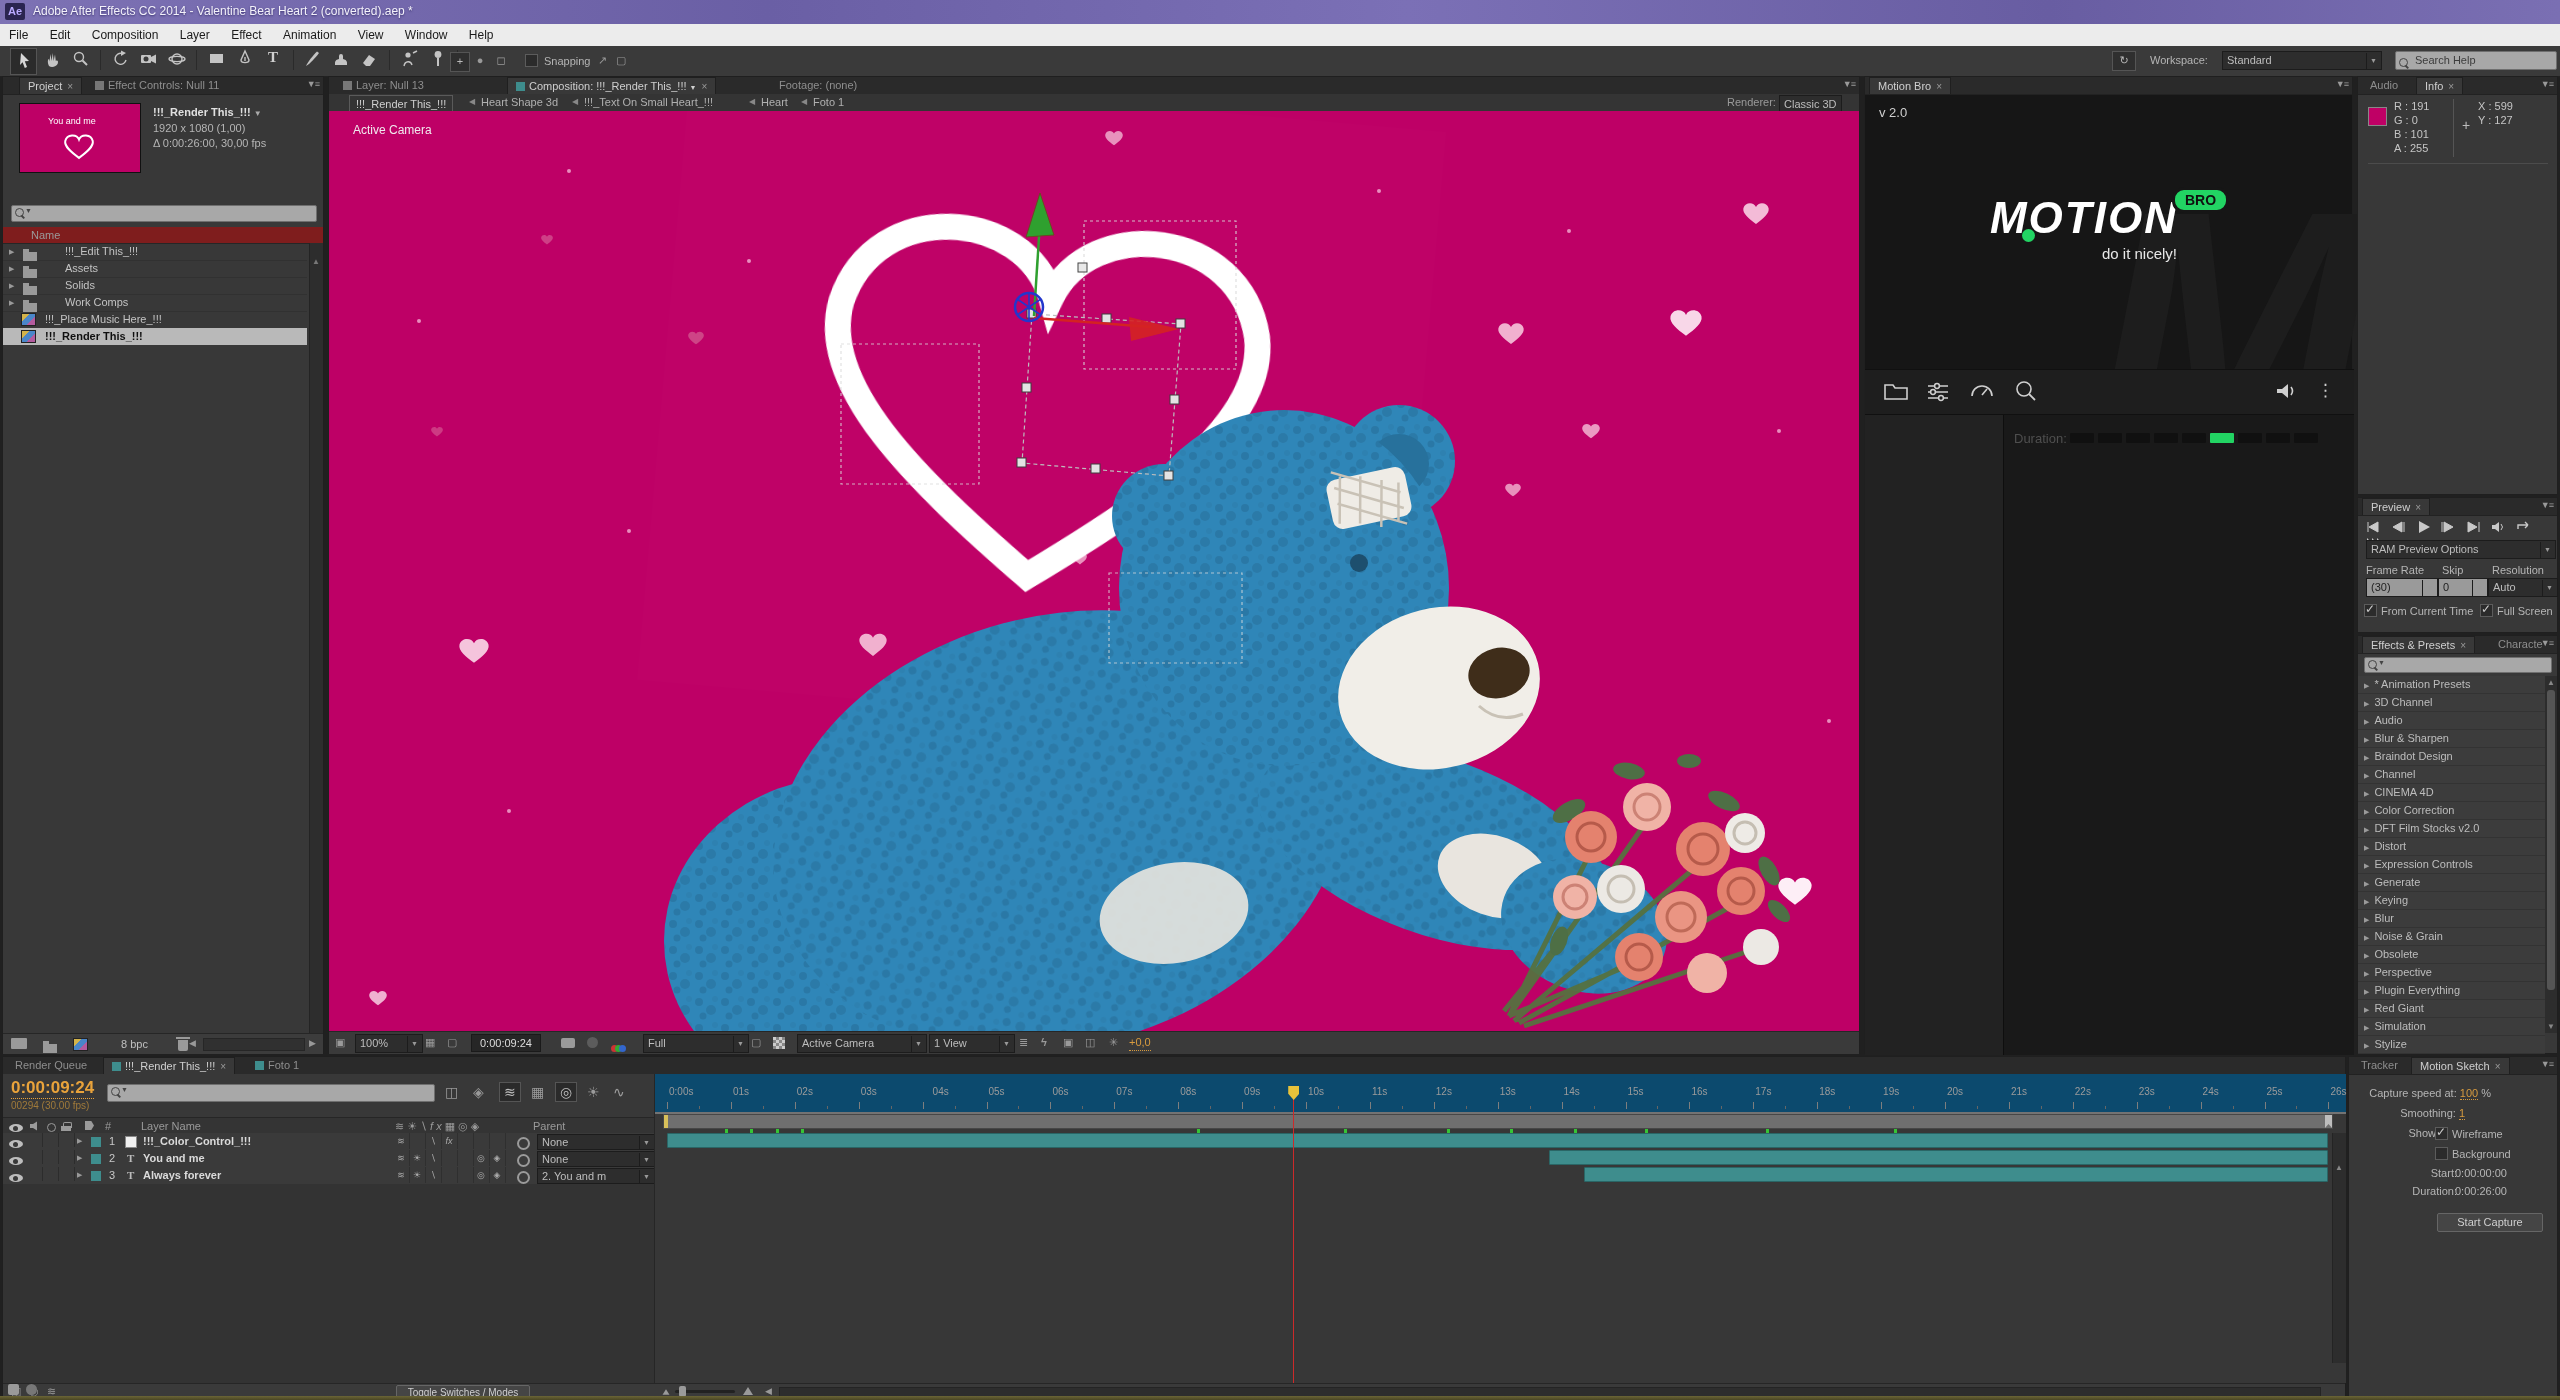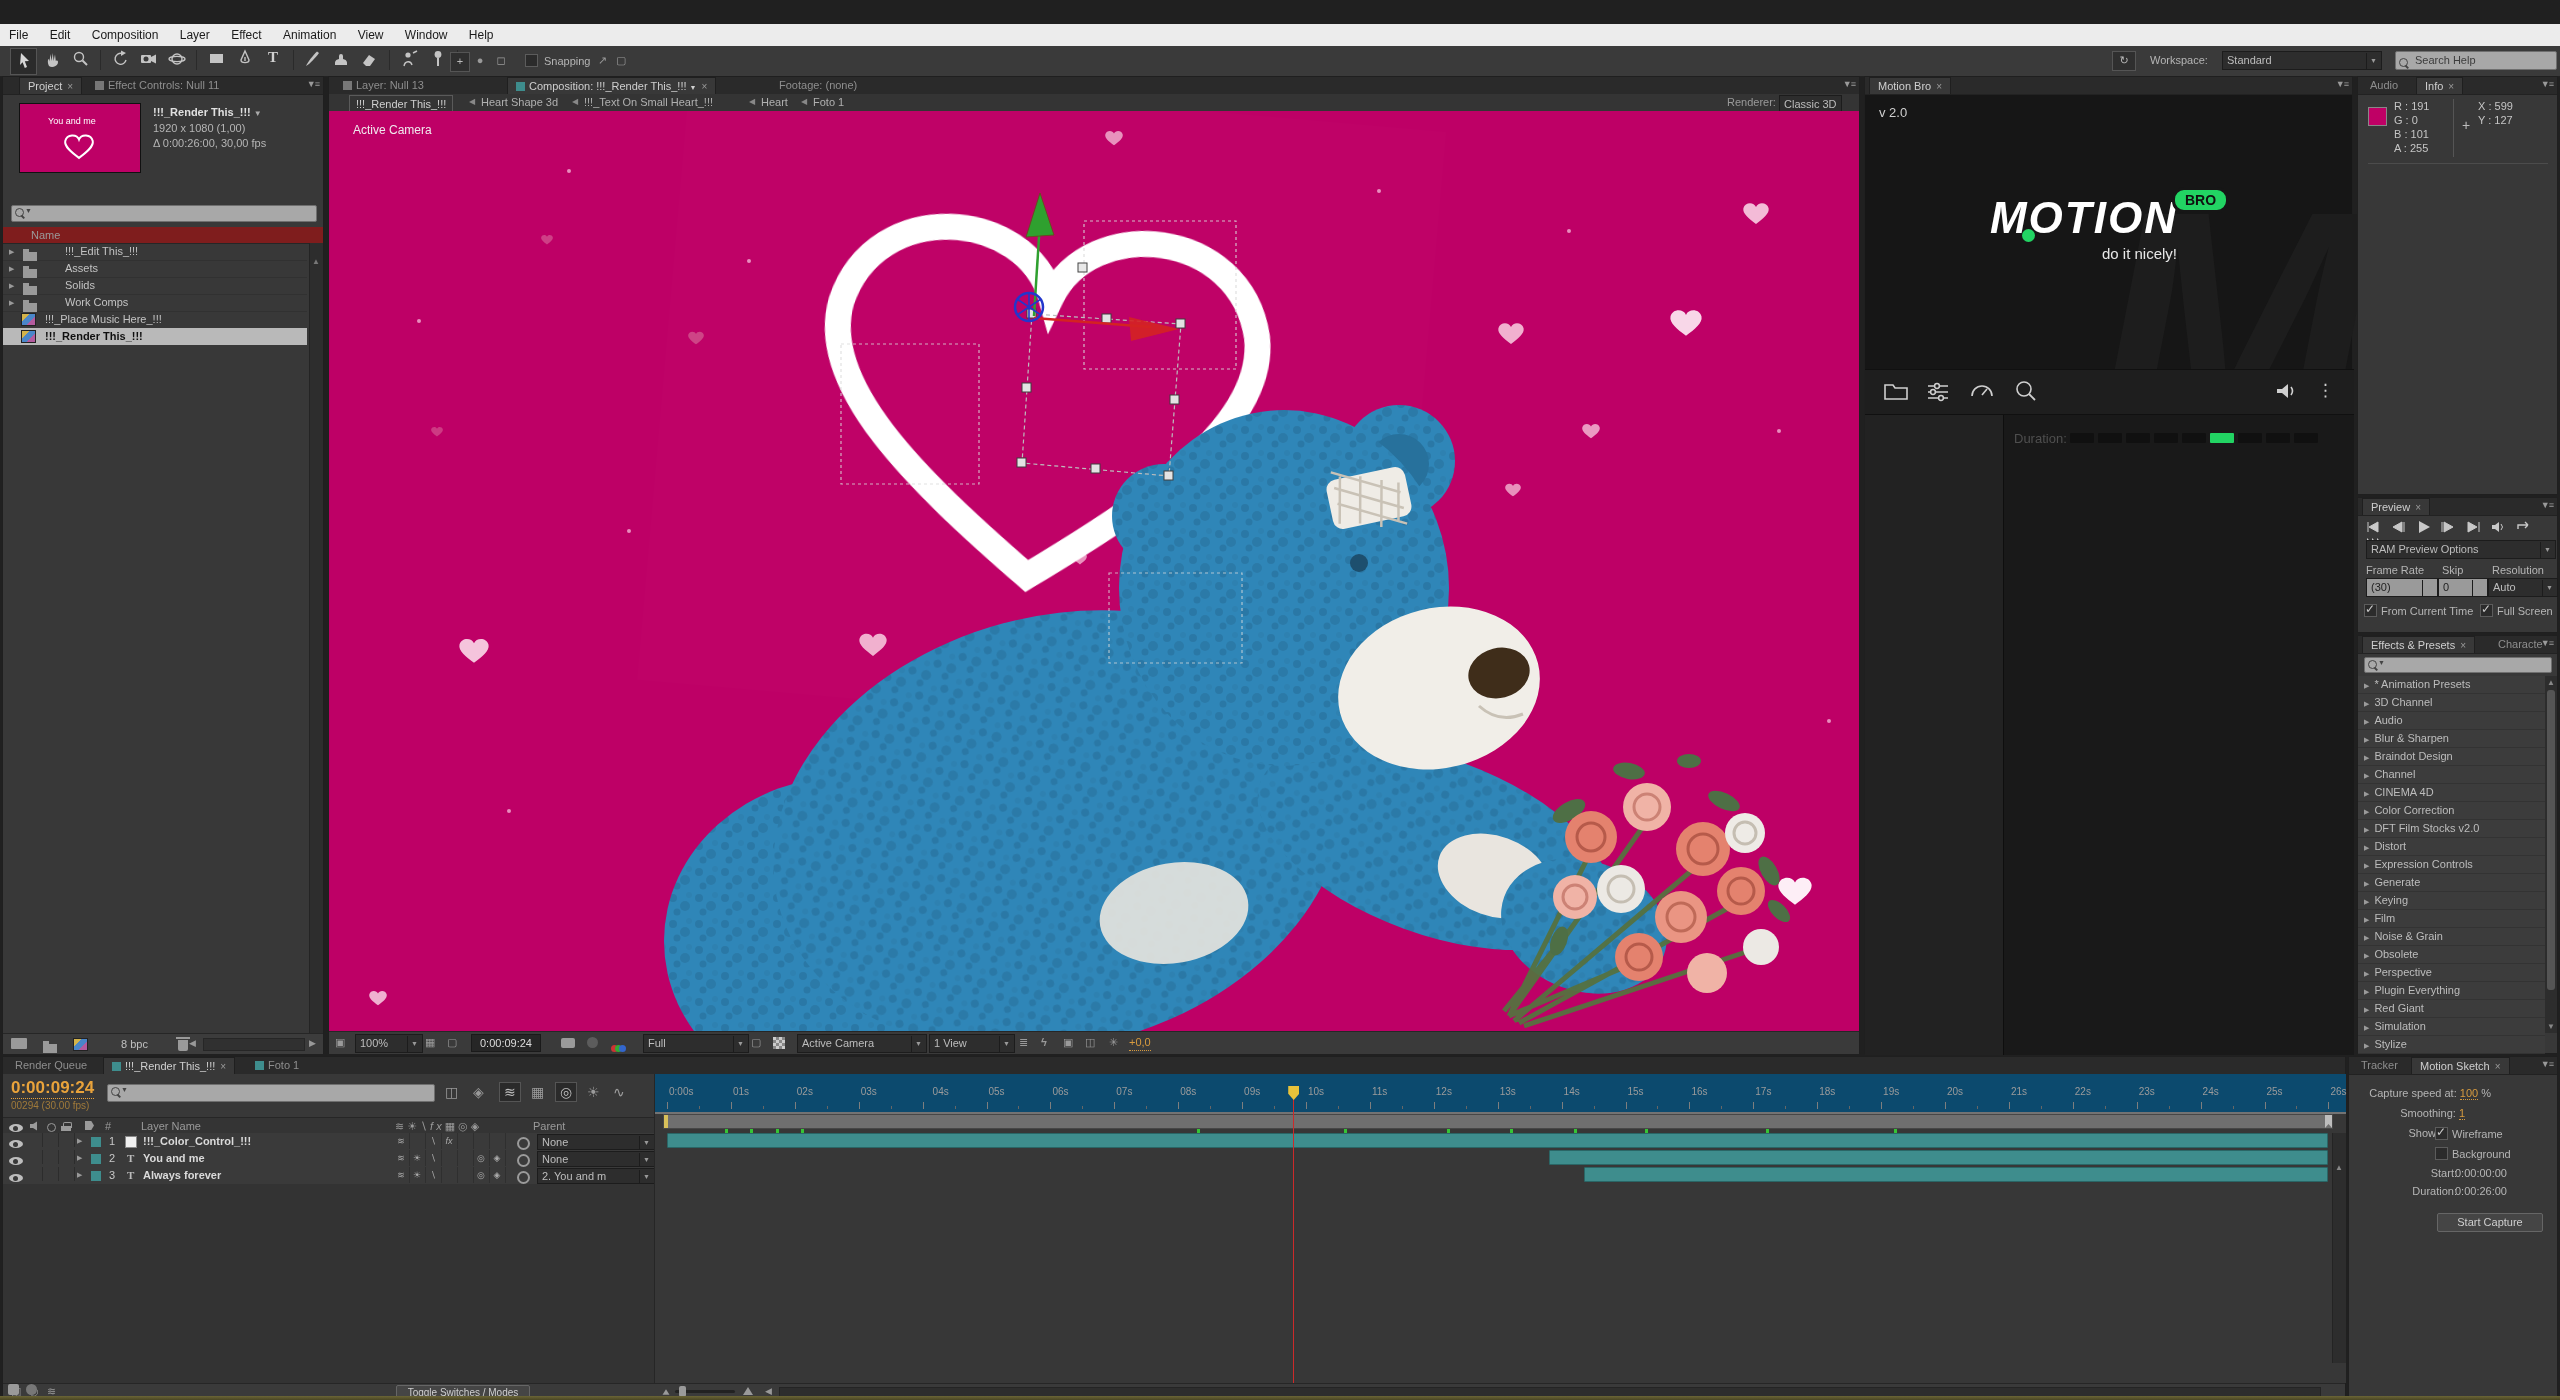--- a/index.html
+++ b/index.html
@@ -45,20 +45,24 @@
   .trash-ic{display:inline-block;width:10px;height:11px;background:#9a9a9a;border-radius:0 0 2px 2px;position:relative;}
   .trash-ic:before{content:"";position:absolute;top:-3px;left:-2px;width:14px;height:2px;background:#9a9a9a;}
   .checker{background-image:linear-gradient(45deg,#888 25%,transparent 25%,transparent 75%,#888 75%),linear-gradient(45deg,#888 25%,#ccc 25%,#ccc 75%,#888 75%);background-size:6px 6px;background-position:0 0,3px 3px;}
   .mtn{display:inline-block;width:0;height:0;border-left:5px solid transparent;border-right:5px solid transparent;border-bottom:8px solid #9a9a9a;}
 </style>
 </head>
 <body>
 
 <div id="app">
 
+  <div class="abs" style="left:0;top:0;width:2560px;height:24px;background:linear-gradient(90deg,#7d72b4,#6a5fa5 30%,#7b70b6 55%,#685da2 80%,#7a6fb3);">
+    <span class="abs" style="left:5px;top:3px;width:20px;height:17px;background:#2a2550;color:#b9aaff;font-weight:bold;text-align:center;line-height:17px;font-size:11px;border-radius:2px;">Ae</span>
+    <span class="abs" style="left:33px;top:4px;color:#f4f2fb;font-size:12px;text-shadow:0 1px 2px #3a3370;">Adobe After Effects CC 2014 - Valentine Bear Heart 2 (converted).aep *</span>
+  </div>
 
   <div class="abs" style="left:0;top:24px;width:2560px;height:22px;background:#ececec;color:#1a1a1a;font-size:12px;line-height:22px;">
     <span style="padding:0 9px;">File</span>
     <span style="padding:0 9px;">Edit</span>
     <span style="padding:0 9px;">Composition</span>
     <span style="padding:0 9px;">Layer</span>
     <span style="padding:0 9px;">Effect</span>
     <span style="padding:0 9px;">Animation</span>
     <span style="padding:0 9px;">View</span>
     <span style="padding:0 9px;">Window</span>
@@ -478,21 +482,21 @@
       <div class="fxrow"><span class="tri">▶</span><span>Blur &amp; Sharpen</span></div>
       <div class="fxrow"><span class="tri">▶</span><span>Braindot Design</span></div>
       <div class="fxrow"><span class="tri">▶</span><span>Channel</span></div>
       <div class="fxrow"><span class="tri">▶</span><span>CINEMA 4D</span></div>
       <div class="fxrow"><span class="tri">▶</span><span>Color Correction</span></div>
       <div class="fxrow"><span class="tri">▶</span><span>DFT Film Stocks v2.0</span></div>
       <div class="fxrow"><span class="tri">▶</span><span>Distort</span></div>
       <div class="fxrow"><span class="tri">▶</span><span>Expression Controls</span></div>
       <div class="fxrow"><span class="tri">▶</span><span>Generate</span></div>
       <div class="fxrow"><span class="tri">▶</span><span>Keying</span></div>
-      <div class="fxrow"><span class="tri">▶</span><span>Film</span></div>
+      <div class="fxrow"><span class="tri">▶</span><span>Blur</span></div>
       <div class="fxrow"><span class="tri">▶</span><span>Noise &amp; Grain</span></div>
       <div class="fxrow"><span class="tri">▶</span><span>Obsolete</span></div>
       <div class="fxrow"><span class="tri">▶</span><span>Perspective</span></div>
       <div class="fxrow"><span class="tri">▶</span><span>Plugin Everything</span></div>
       <div class="fxrow"><span class="tri">▶</span><span>Red Giant</span></div>
       <div class="fxrow"><span class="tri">▶</span><span>Simulation</span></div>
       <div class="fxrow"><span class="tri">▶</span><span>Stylize</span></div>
     </div>
     <div class="abs" style="left:187px;top:40px;width:12px;height:357px;background:#2d2d2d;">
       <span class="abs" style="left:2px;top:2px;font-size:8px;color:#888;">▲</span>

